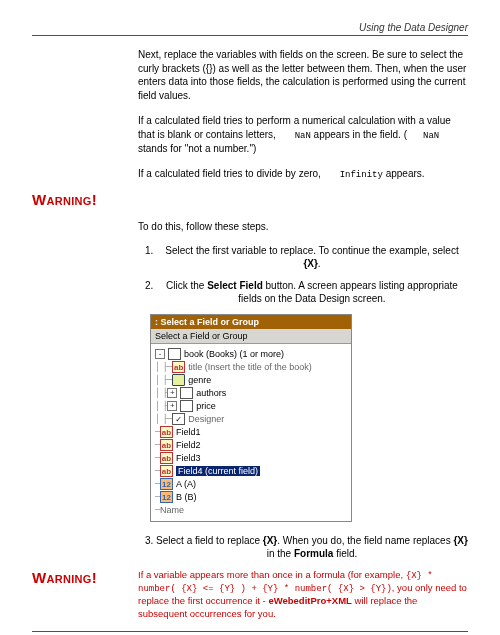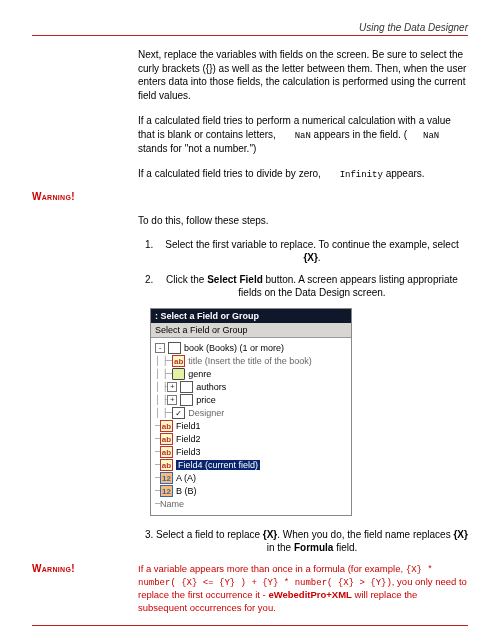--- a/index.html
+++ b/index.html
@@ -26,37 +26,37 @@
   .content { padding-left: 106px; }
   .para { margin: 12px 0 10px 0; line-height: 1.35; text-align: left; }
   .mono { font-family: "Courier New", monospace; font-size: 9px; padding-left: 16px; }
   .warning-row { display: flex; align-items: flex-start; margin-bottom: 10px; }
   .warning-label {
     width: 106px;
     flex: 0 0 106px;
     color: #c00;
     font-variant: small-caps;
     font-weight: bold;
-    font-size: 10px;
+    font-size: 15px;
     letter-spacing: 0.3px;
   }
   .warning-text { color: #c00; font-size: 9.5px; line-height: 1.35; flex: 1; }
   .ol { margin: 0; padding-left: 18px; }
   .ol li { margin-bottom: 8px; line-height: 1.35; text-align: center; }
   .bold { font-weight: bold; }
   .figure {
     margin: 6px 0 12px 12px;
     border: 1px solid #888;
     width: 200px;
     font-family: Tahoma, Arial, sans-serif;
     font-size: 9px;
     background: #fff;
   }
   .figure-titlebar {
-    background: #0f172a;
+    background: #a16207;
     color: #fff;
     padding: 2px 4px;
     font-weight: bold;
   }
   .figure-sub {
     background: #d8d6d0;
     border-bottom: 1px solid #999;
     padding: 2px 4px;
   }
   .tree { padding: 4px 2px 4px 4px; background: #fff; }

